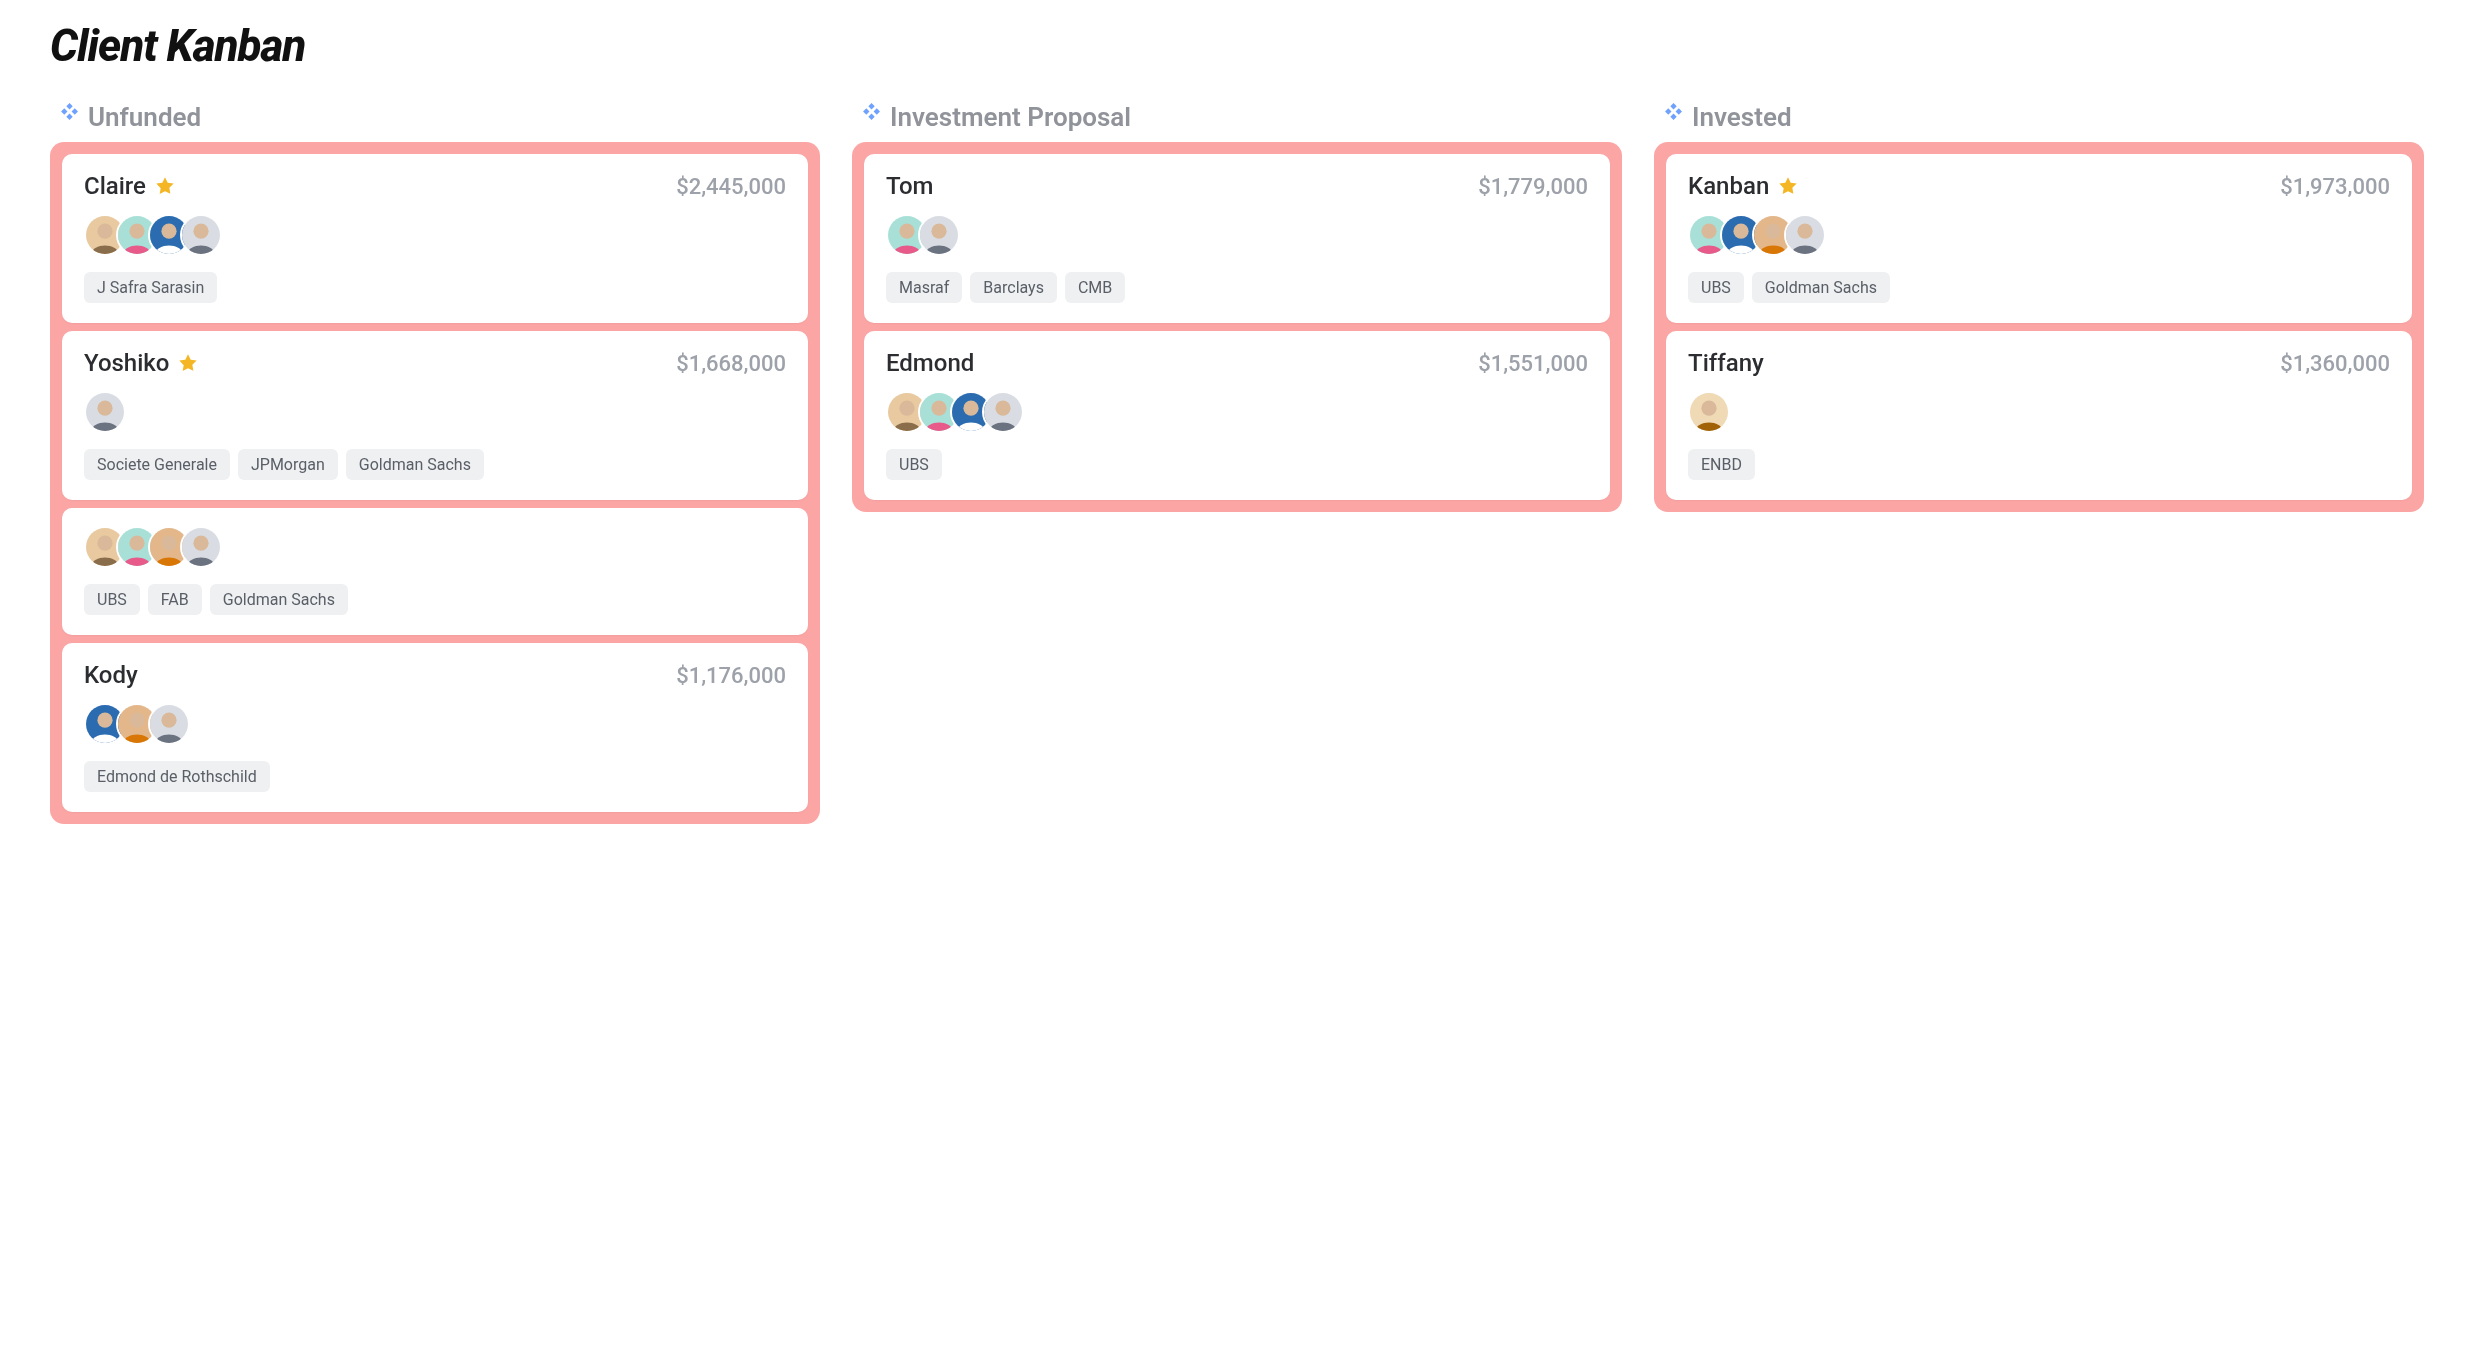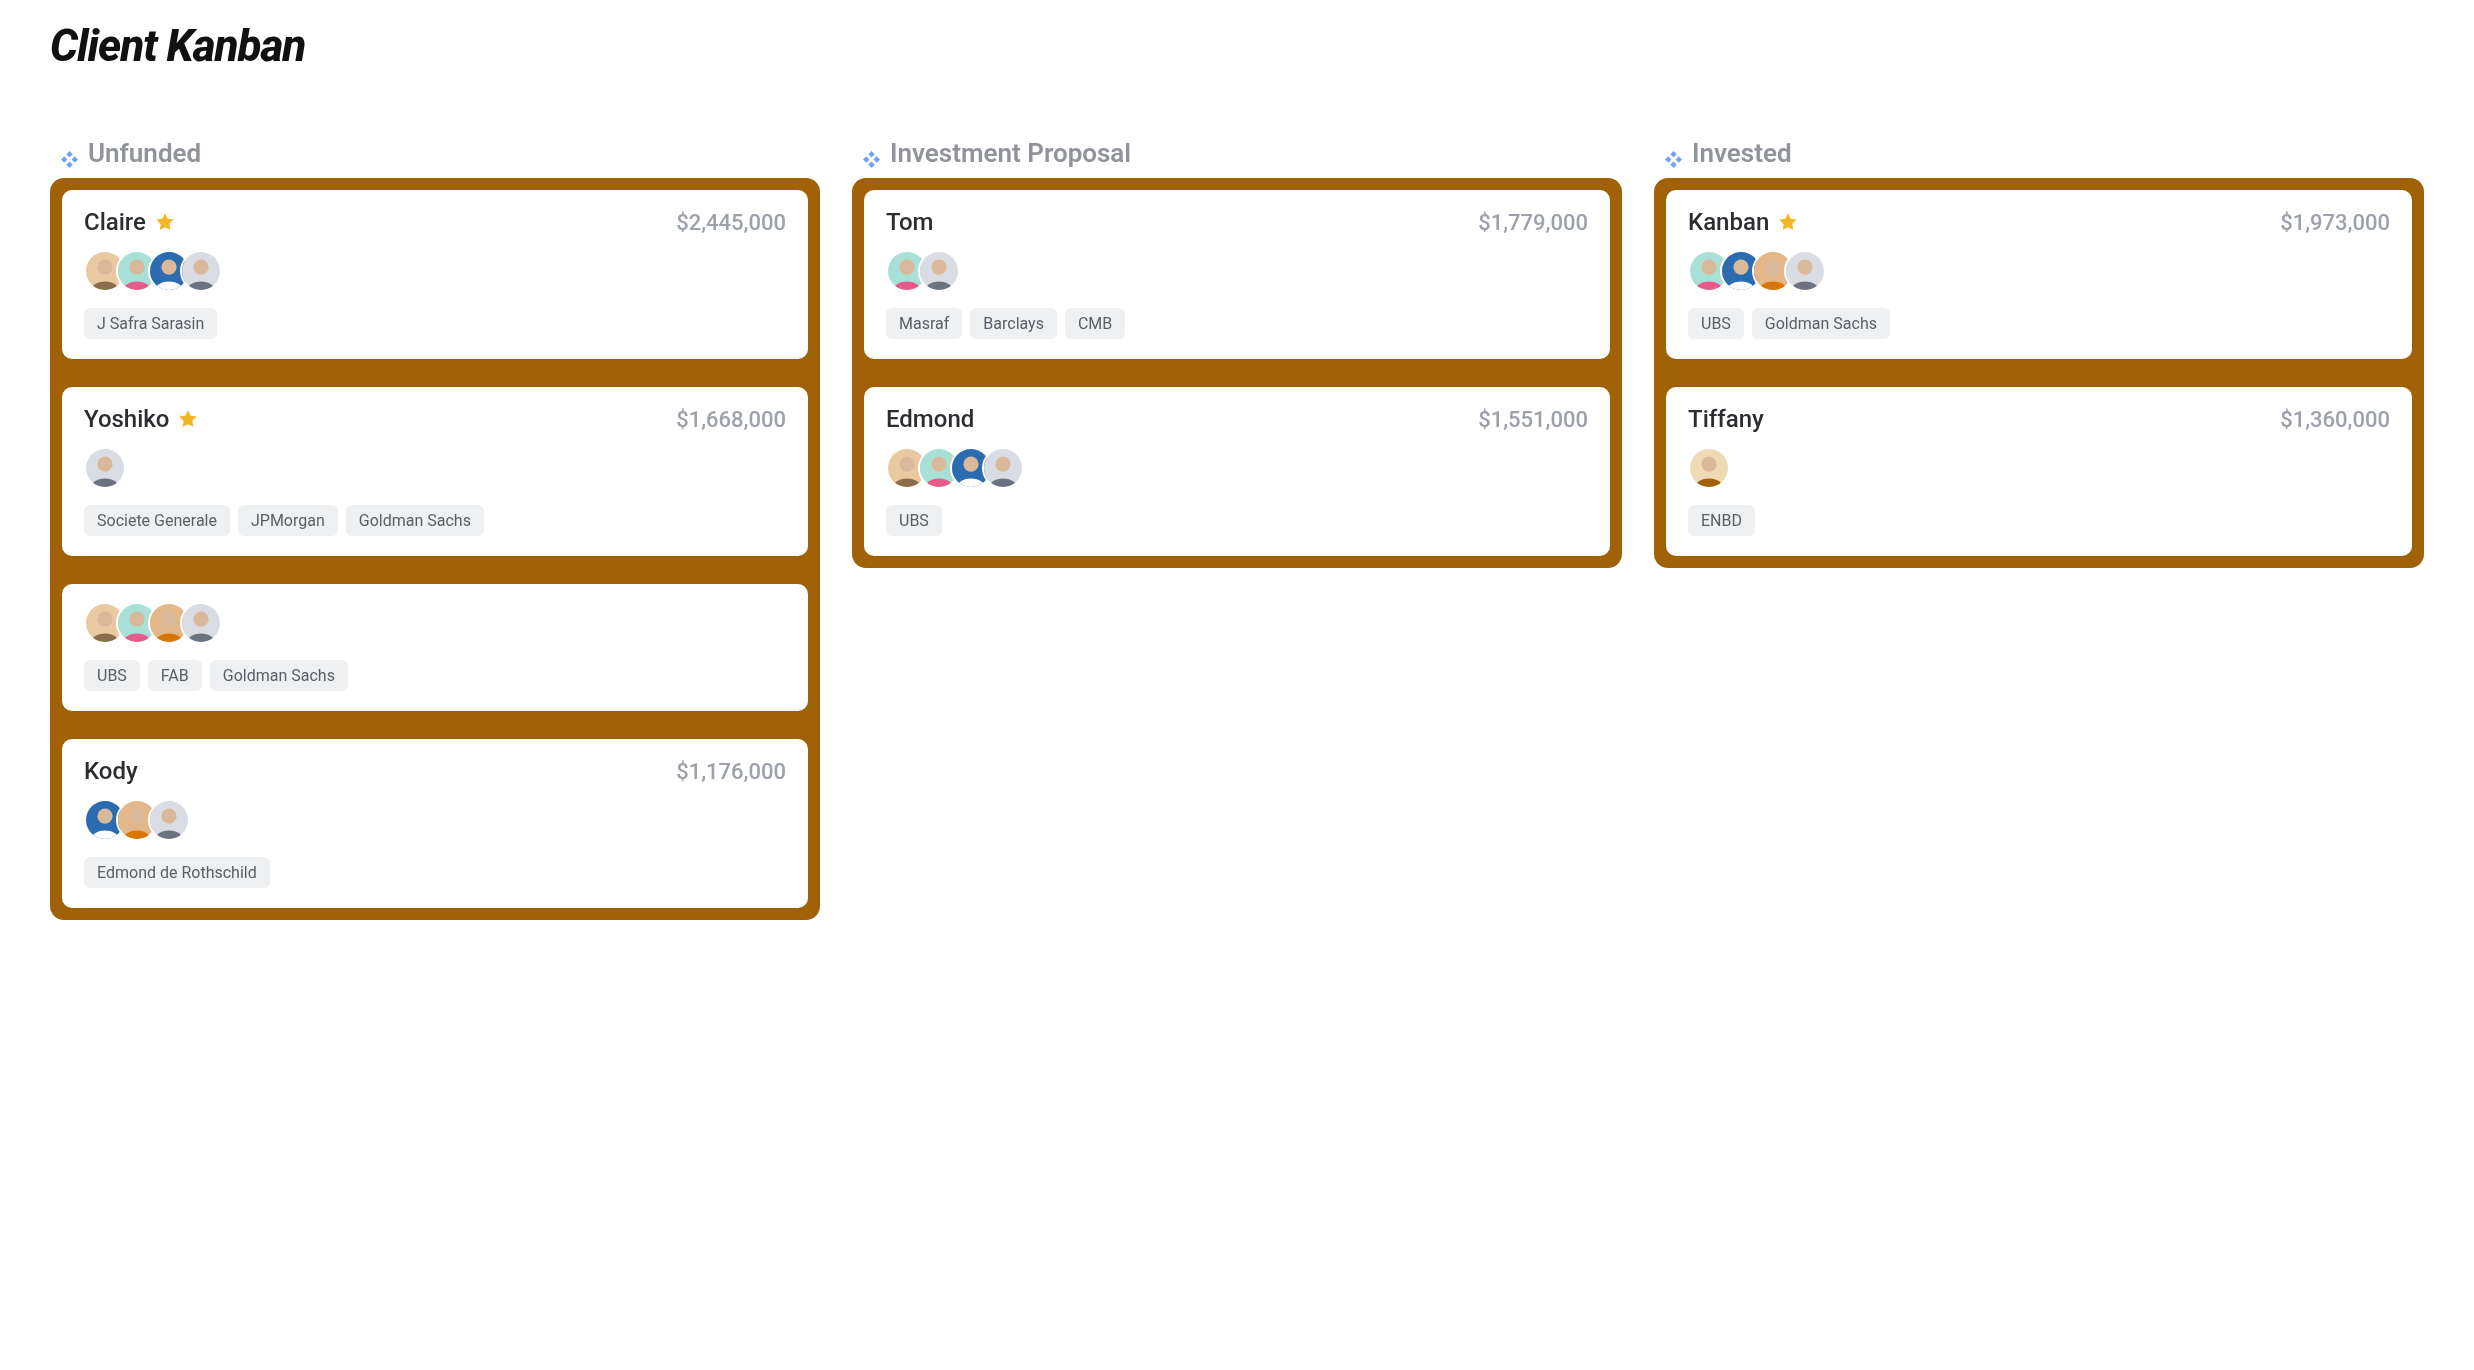--- a/index.html
+++ b/index.html
@@ -24,49 +24,48 @@
     .board {
       display: flex;
       gap: 32px;
     }
     .column {
       flex: 1;
       min-width: 0;
     }
     .column-header {
       display: flex;
-      align-items: flex-end;
+      align-items: flex-start;
       gap: 10px;
       padding: 0 10px 10px 10px;
-      margin-top: 36px;
     }
     .column-header-icon {
       width: 18px;
       height: 18px;
       display: flex;
       align-items: center;
       justify-content: center;
       color: #6fa1ff;
     }
     .column-header-icon svg {
       width: 18px;
       height: 18px;
     }
     .column-title {
       font-size: 26px;
       font-weight: 600;
       color: #909399;
     }
     .column-body {
-      background: #a16207;
+      background: #fca5a5;
       border-radius: 14px;
       padding: 12px;
       display: flex;
       flex-direction: column;
-      gap: 28px;
+      gap: 8px;
       min-height: 100px;
     }
     .card {
       background: #ffffff;
       border-radius: 10px;
       padding: 18px 22px 20px 22px;
       box-shadow: 0 1px 2px rgba(0,0,0,0.04);
       cursor: pointer;
     }
     .card-header {

